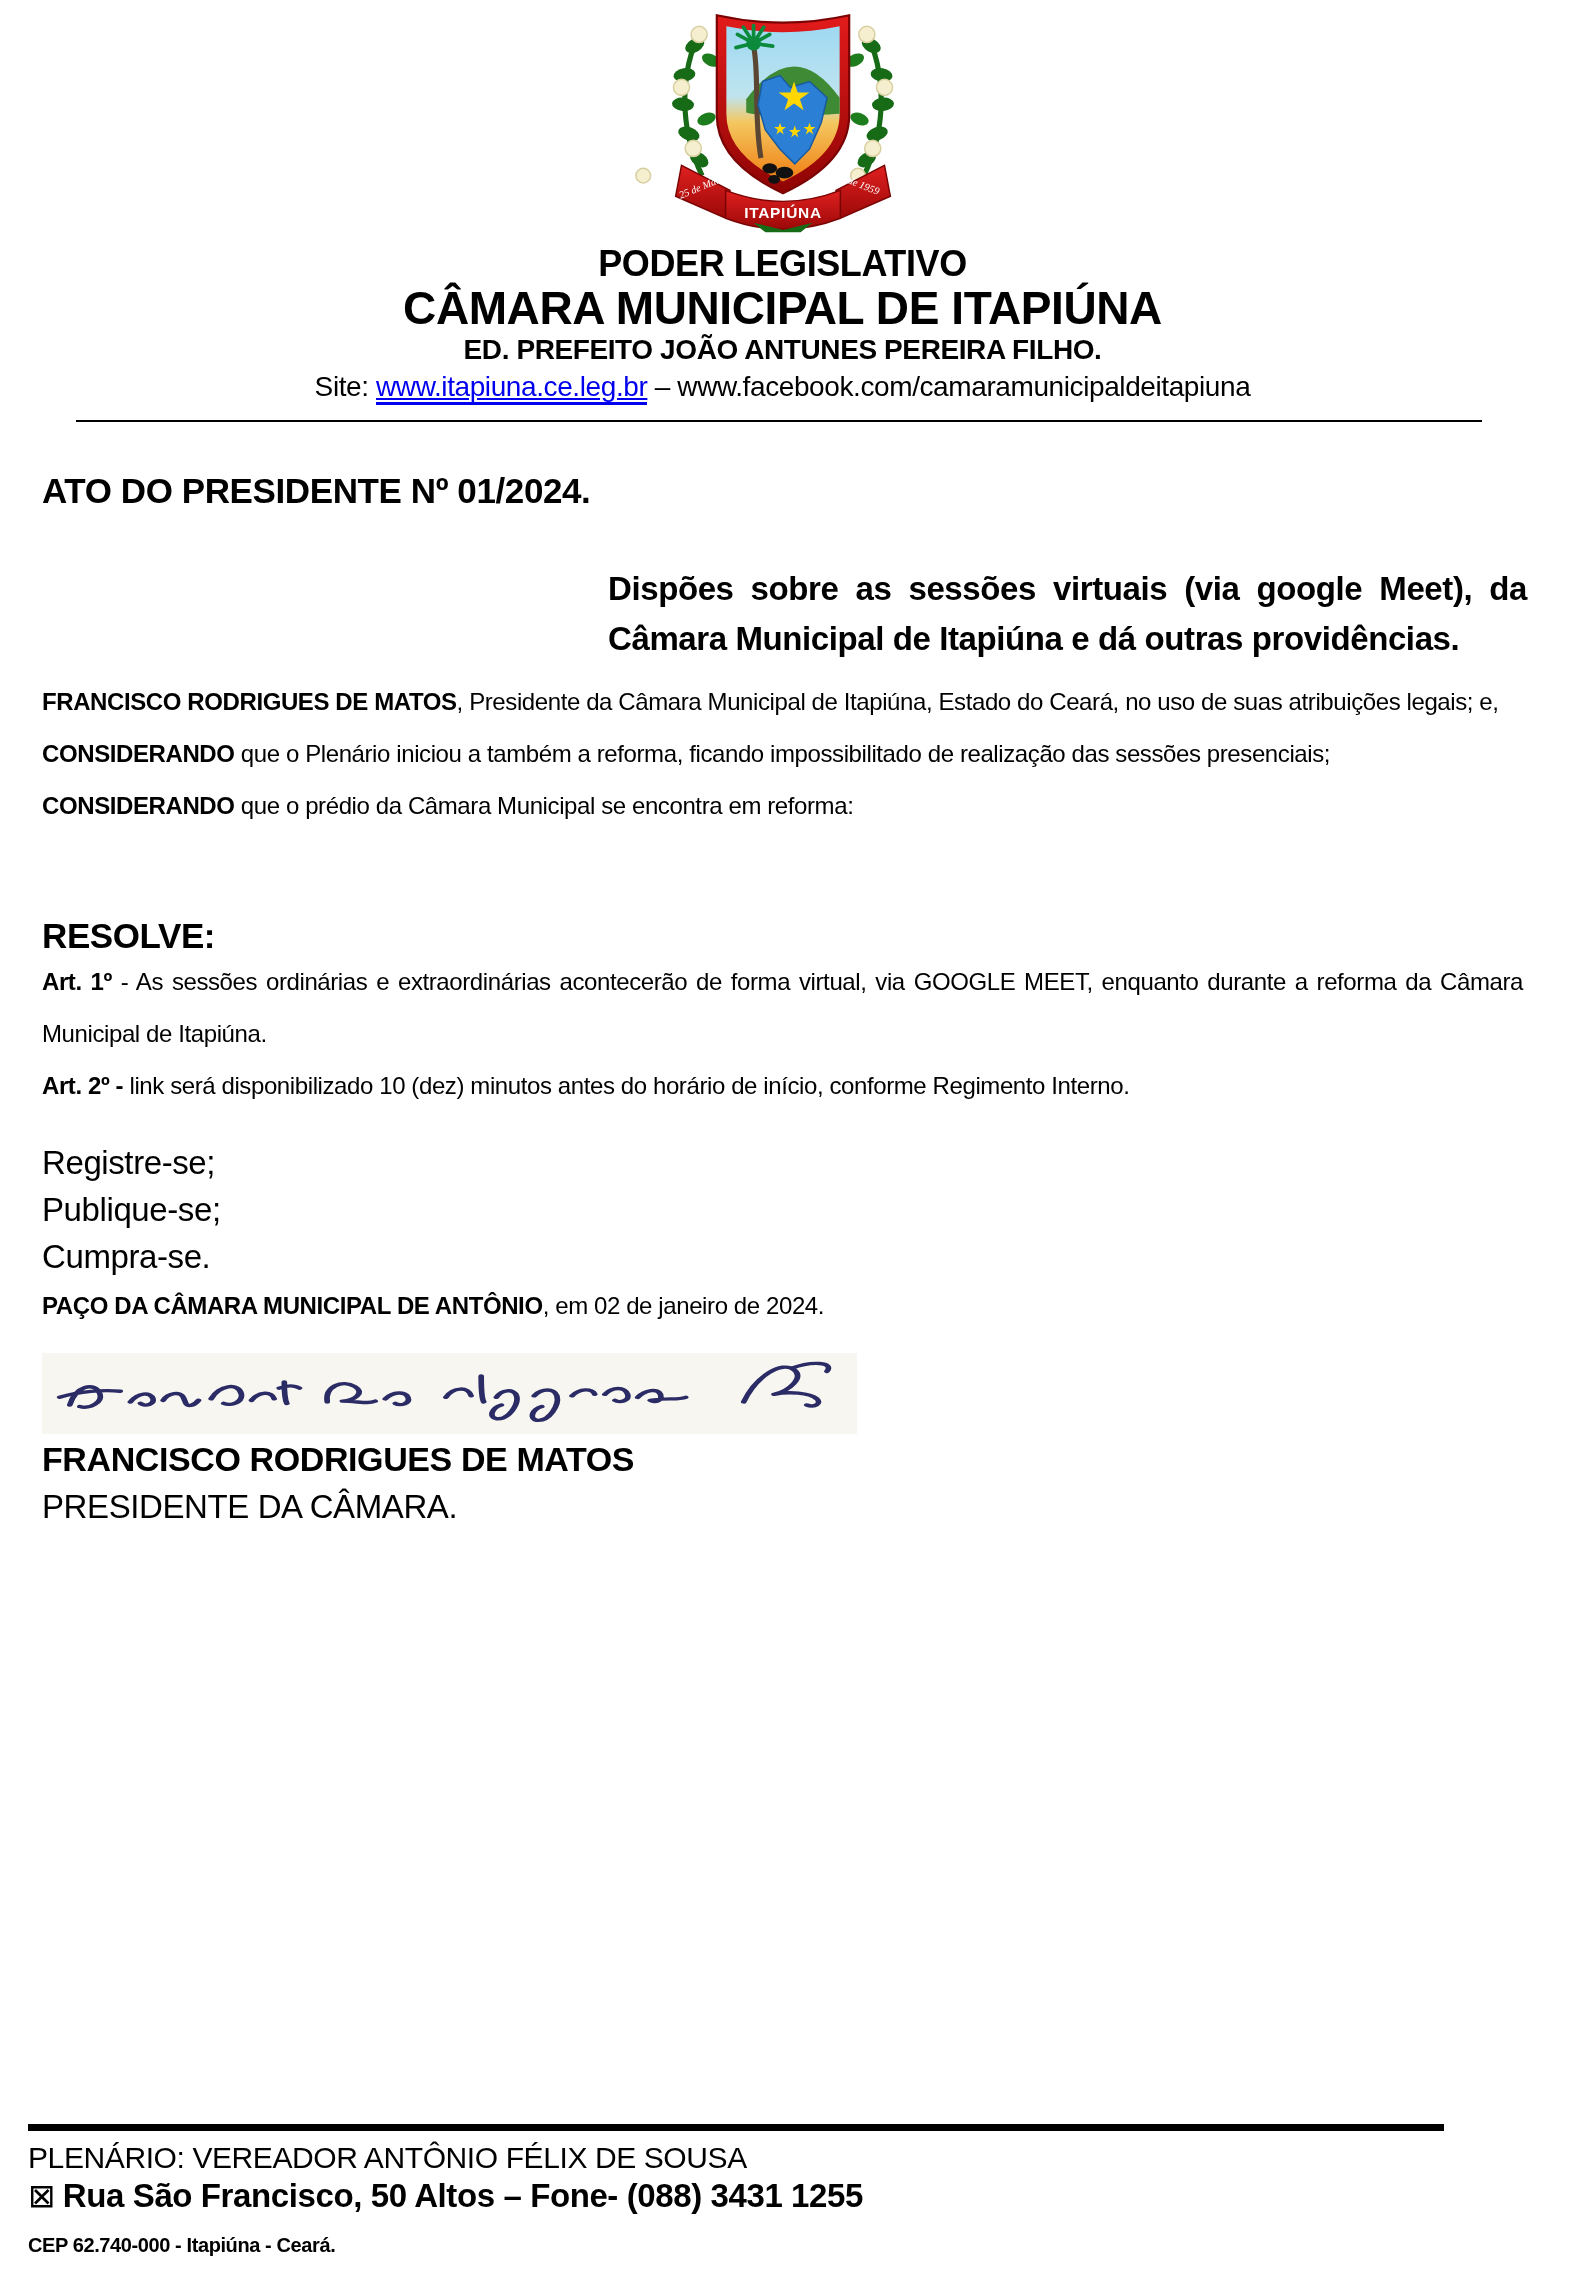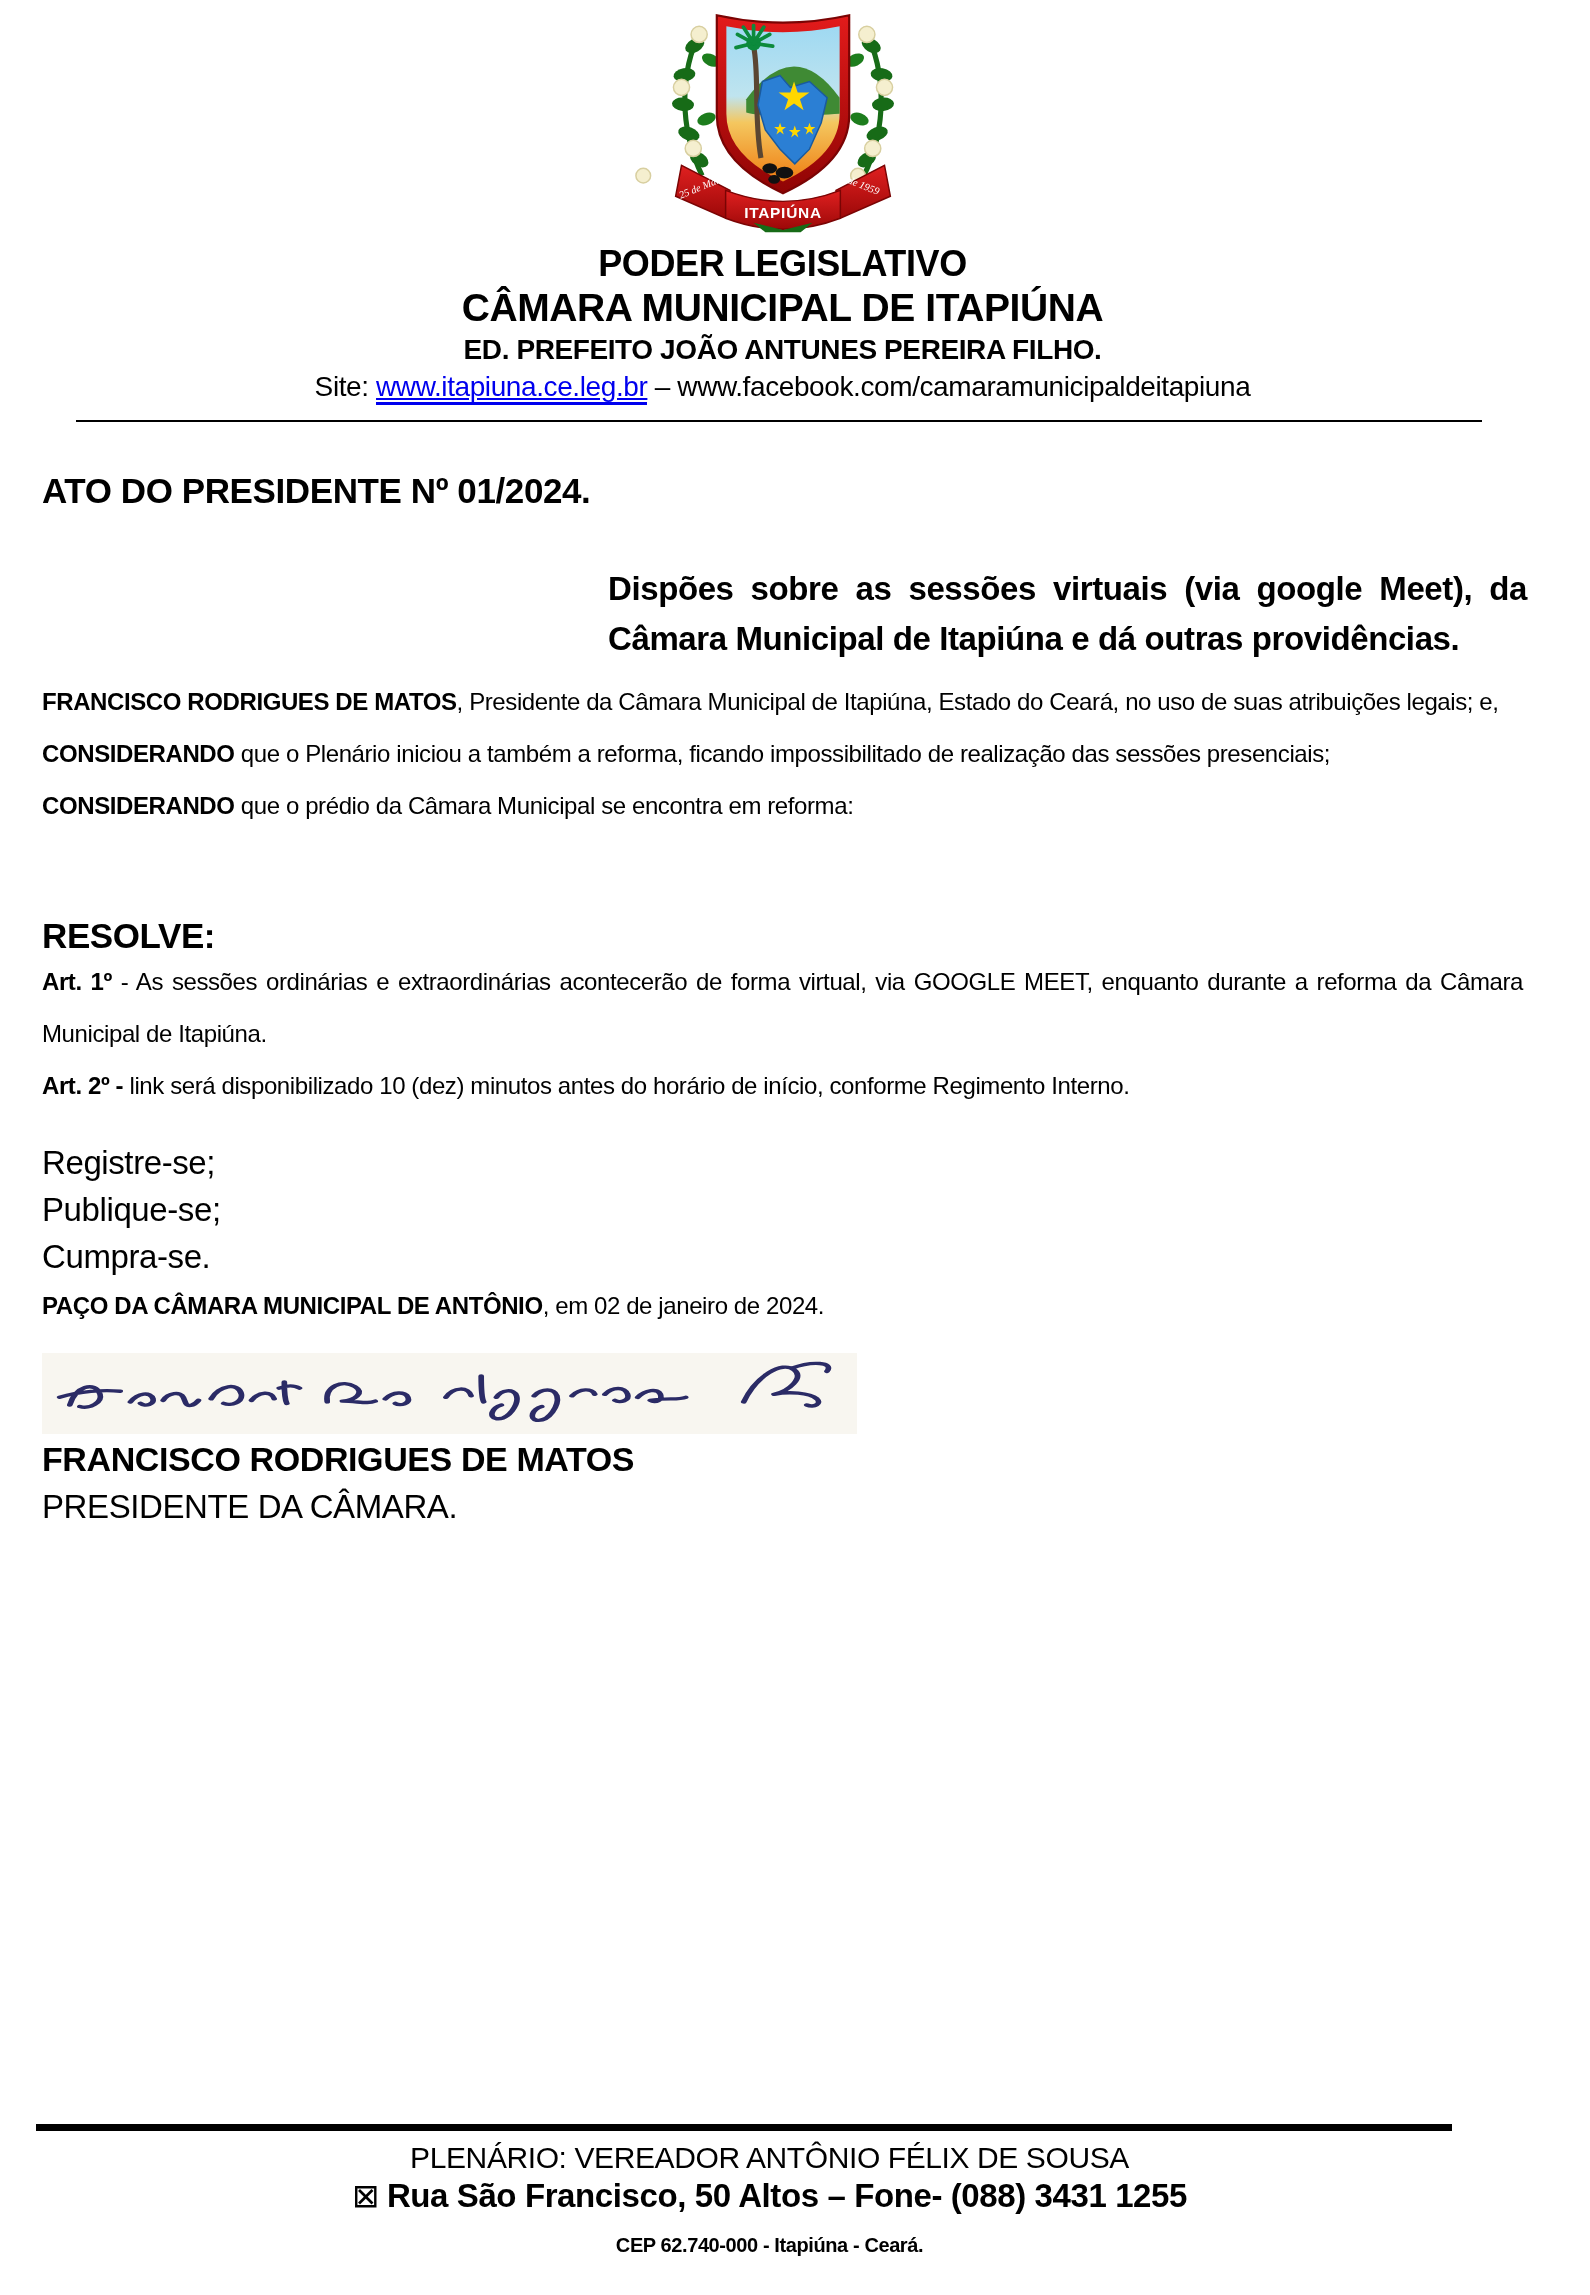--- a/index.html
+++ b/index.html
@@ -10,21 +10,21 @@
     color:#000;
     font-family:"Liberation Sans", sans-serif;
     overflow:hidden;
   }
   .content { padding:4.6px 67px 0 42px; }
 
   .crest-wrap { text-align:center; }
   .crest-wrap svg { display:block; margin:0 auto; }
 
   .h1 { font-size:36px; line-height:43px; font-weight:bold; text-align:center; margin-top:9px; letter-spacing:-0.4px; }
-  .h2 { font-size:39px; line-height:46px; font-weight:bold; text-align:center; letter-spacing:-0.4px; }
+  .h2 { font-size:46px; line-height:46px; font-weight:bold; text-align:center; letter-spacing:-0.4px; }
   .h3 { font-size:28px; line-height:35px; font-weight:bold; text-align:center; margin-top:1.5px; letter-spacing:-0.4px; }
   .hsite { font-size:28px; line-height:35px; text-align:center; margin-top:1.5px; letter-spacing:-0.4px; }
   .hsite a.link { color:#0000EE; text-decoration:underline; border-bottom:3px solid #0000EE; cursor:pointer; }
 
   .divider { margin:16.7px 0 0 34px; width:1406px; border-bottom:2.3px solid #000; }
 
   .doc-title { margin-top:49px; font-size:35px; font-weight:bold; letter-spacing:-0.4px; }
 
   .ementa {
     margin:53px 0 12px 566px; width:919px;
@@ -49,21 +49,21 @@
 
   .signature {
     margin-top:21px; width:815px; height:81px;
     background:#f8f6f0; position:relative;
   }
   .signature svg { display:block; width:100%; height:100%; }
 
   .signer-name { margin-top:6px; font-size:34px; font-weight:bold; letter-spacing:-0.4px; }
   .signer-title { margin-top:9px; font-size:33px; letter-spacing:-0.4px; }
 
-  .footer { position:absolute; left:36px; top:2124px; width:1467px; text-align:center; }
+  .footer { position:absolute; left:28px; top:2124px; width:1467px; }
   .footer-line { width:1416px; height:6.8px; background:#000; }
   .f1 { margin-top:9px; font-size:30px; line-height:35px; letter-spacing:-0.4px; }
   .f2 { margin-top:4.6px; font-size:33px; line-height:33px; font-weight:bold; letter-spacing:-0.4px; }
   .f2 .env { font-family:"DejaVu Sans", sans-serif; font-weight:normal; margin-right:7.6px; }
   .f3 { margin-top:18px; font-size:20px; line-height:30px; font-weight:bold; letter-spacing:-0.4px; }
 </style>
 </head>
 <body>
 
 <div class="page">

